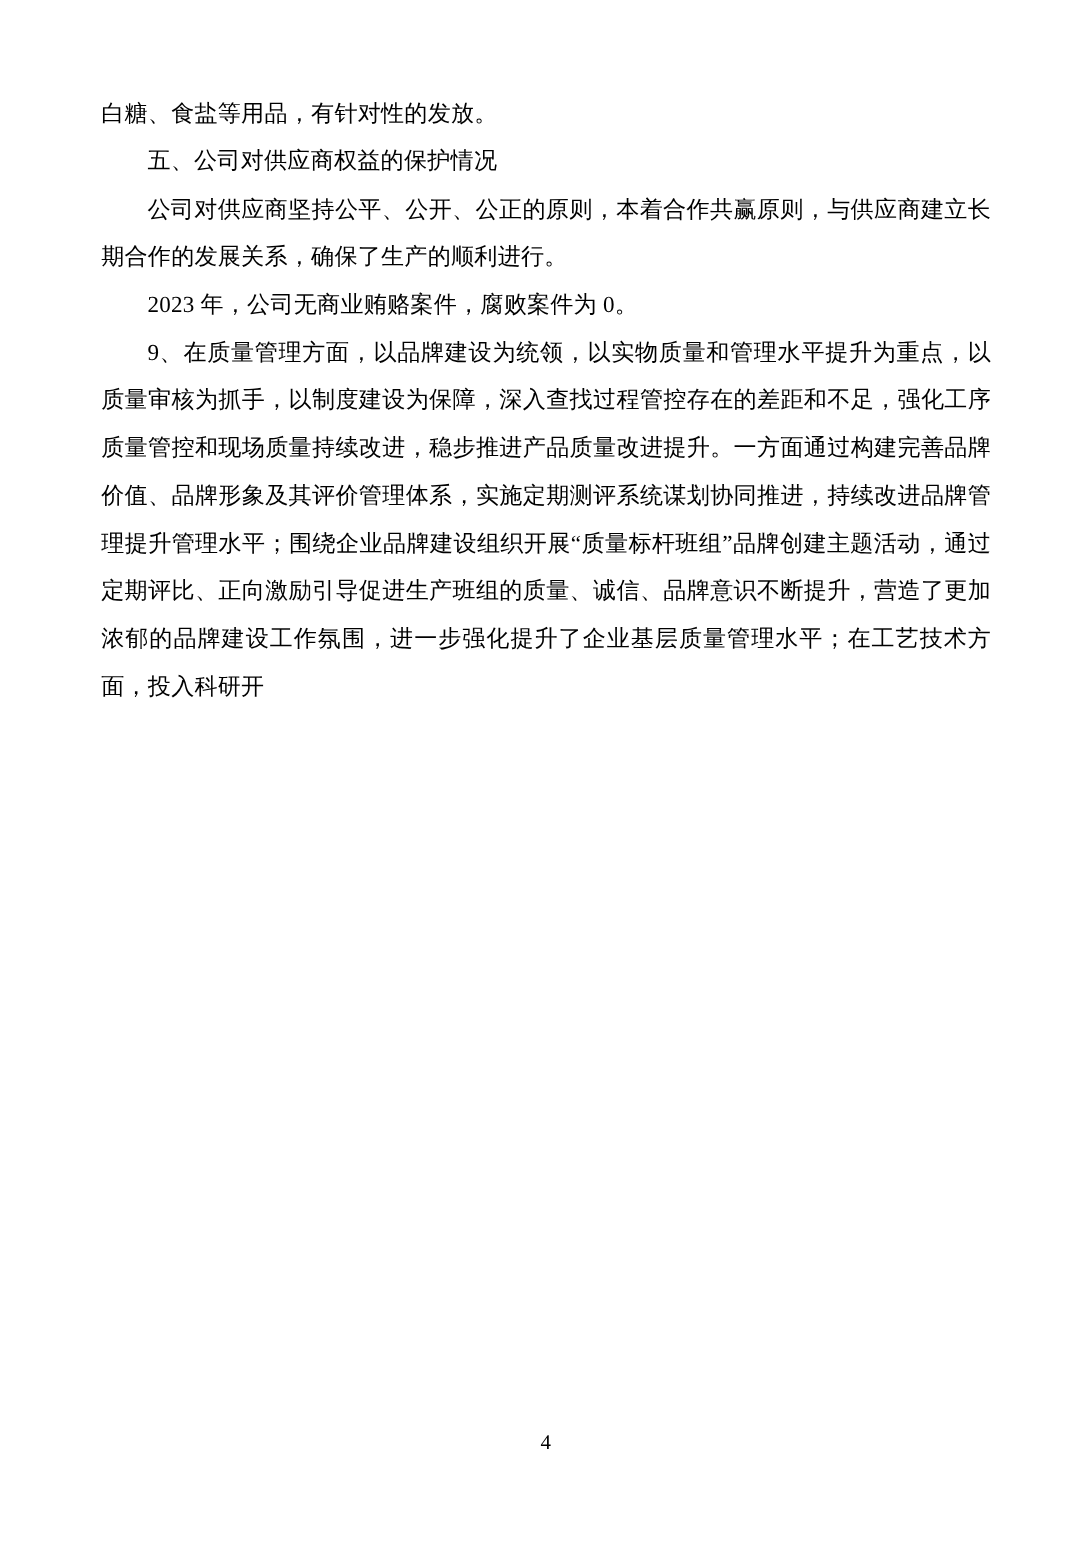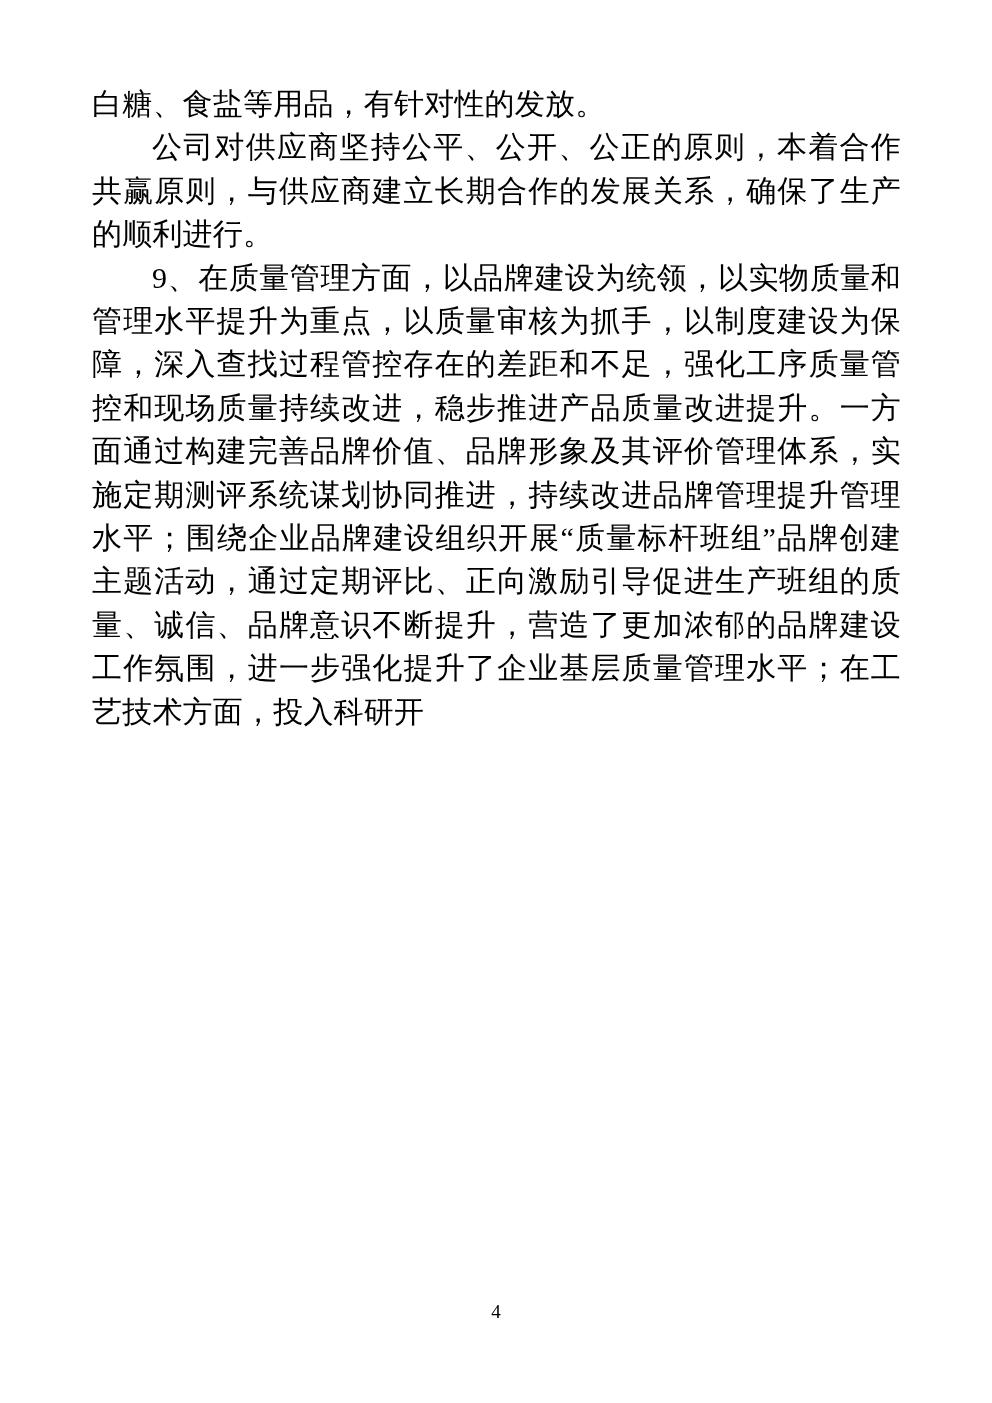--- a/index.html
+++ b/index.html
@@ -14,21 +14,21 @@
     background: #ffffff;
     overflow: hidden;
     font-family: "Liberation Serif", "DejaVu Serif", serif;
     color: #000000;
   }
   .content {
     position: absolute;
     left: 92px;
     top: 82px;
     width: 809px;
-    font-size: 30px;
+    font-size: 21px;
     line-height: 43.4px;
     text-align: justify;
     text-justify: inter-ideograph;
     letter-spacing: 0.2px;
   }
   .content p {
     margin: 0;
     padding: 0;
   }
   .content p.indent {
@@ -43,17 +43,19 @@
     font-size: 19px;
     line-height: 24px;
   }
 </style>
 </head>
 <body>
 
 <div class="page">
   <div class="content">
     <p>白糖、食盐等用品，有针对性的发放。</p>
+    <p class="indent">五、公司对供应商权益的保护情况</p>
     <p class="indent">公司对供应商坚持公平、公开、公正的原则，本着合作共赢原则，与供应商建立长期合作的发展关系，确保了生产的顺利进行。</p>
+    <p class="indent">2023 年，公司无商业贿赂案件，腐败案件为 0。</p>
     <p class="indent">9、在质量管理方面，以品牌建设为统领，以实物质量和管理水平提升为重点，以质量审核为抓手，以制度建设为保障，深入查找过程管控存在的差距和不足，强化工序质量管控和现场质量持续改进，稳步推进产品质量改进提升。一方面通过构建完善品牌价值、品牌形象及其评价管理体系，实施定期测评系统谋划协同推进，持续改进品牌管理提升管理水平；围绕企业品牌建设组织开展“质量标杆班组”品牌创建主题活动，通过定期评比、正向激励引导促进生产班组的质量、诚信、品牌意识不断提升，营造了更加浓郁的品牌建设工作氛围，进一步强化提升了企业基层质量管理水平；在工艺技术方面，投入科研开</p>
   </div>
   <div class="page-footer">4</div>
 </div>
 
 </body></html>

